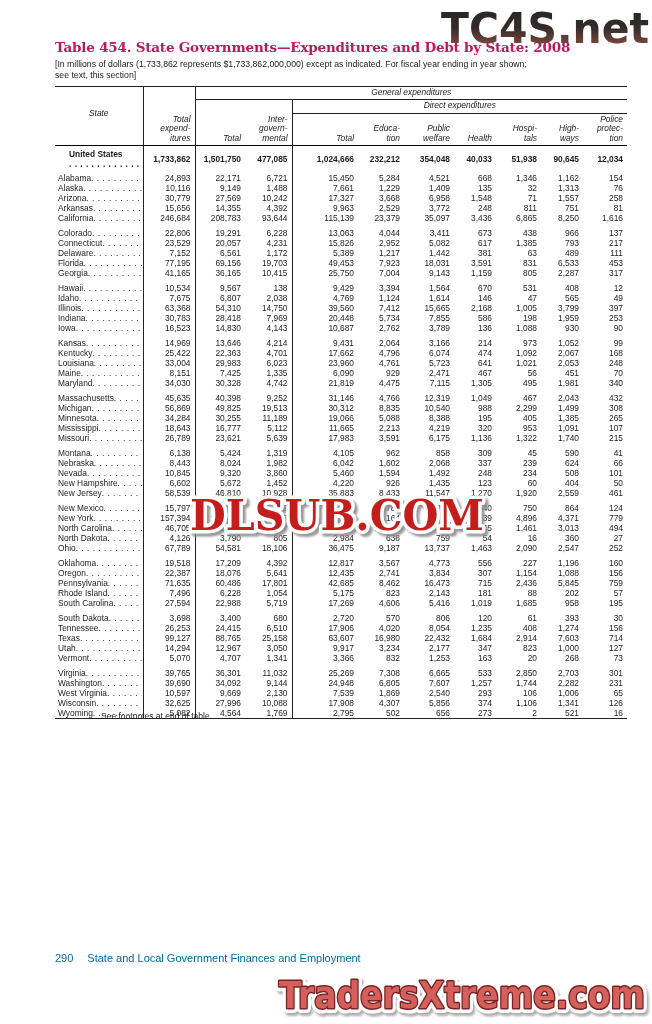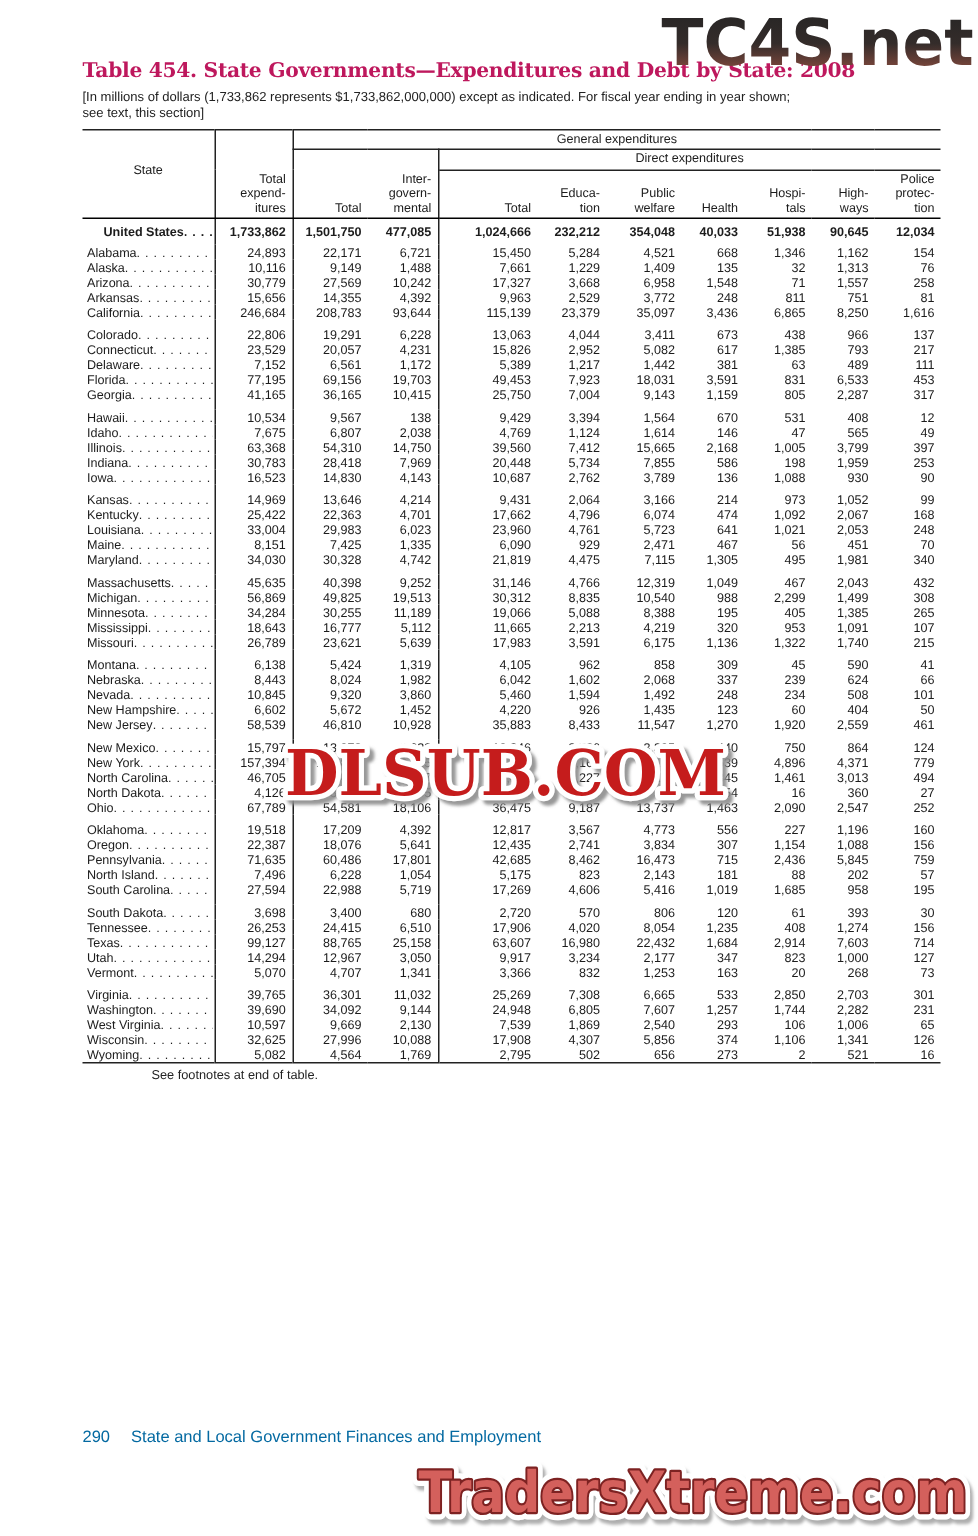--- a/index.html
+++ b/index.html
@@ -20,35 +20,36 @@
   }
   .table-wrap { position:absolute; left:55px; top:86px; width:572px; z-index:1; }
   table {
     border-collapse:collapse; table-layout:fixed; width:572px;
     border-top:1px solid #222; border-bottom:1px solid #222;
   }
   th {
     font-weight:normal; font-size:8.4px; line-height:9.4px; color:#1c1c1c;
     vertical-align:bottom; white-space:pre-line; text-align:right;
     padding:1px 4px 2px 0;
+    font-style:italic;
   }
   th.state-h { text-align:center; vertical-align:middle; padding:0 0 4px 0;margin-top:36px; }
   th.grp { text-align:center; padding:1px 0 2px 0; border-bottom:1px solid #222; }
   .vr { border-right:1px solid #222; }
   .hb { border-bottom:1.5px solid #000; }
   td {
     font-size:8.4px; line-height:10px; height:10px; text-align:right;
     padding:0 4px 0 0; white-space:nowrap; overflow:hidden; color:#1c1c1c;
   }
   td.state { text-align:left; padding:0 1px 0 3px; }
   .lw { display:flex; overflow:hidden; white-space:nowrap; }
   .sn { flex:0 0 auto; }
   .ld { flex:1 1 auto; overflow:hidden; letter-spacing:0.5px; }
   .us-row td { font-weight:bold; padding-top:3px; padding-bottom:4px; height:17px; }
-  .us-row td.state .lw { padding-left:11px; }
+  .us-row td.state .lw { padding-left:11px;flex-direction:column; }
   .spacer td { height:5px; line-height:5px; font-size:2px; padding:0; }
   .footnote {
     position:absolute; left:101px; top:711px; font-size:8.5px; color:#222; z-index:1;
   }
   .footer {
     position:absolute; left:55px; top:952px; font-size:11px; color:#0369a1; z-index:1;
   }
   .footer .fsec { margin-left:14px; }
   .source {
     position:absolute; left:0; top:971px; width:597px; text-align:right;
@@ -865,21 +866,21 @@
             <td>8,462</td>
             <td>16,473</td>
             <td>715</td>
             <td>2,436</td>
             <td>5,845</td>
             <td>759</td>
           </tr>
           <tr class="st-row">
             <td class="state vr">
               <div class="lw">
-                <span class="sn">North Island</span>
+                <span class="sn">Rhode Island</span>
                 <span class="ld"> . . . . . . . . . . . . . . . . . . . . . . . . . . . . . . . . . . . . . . . . . . . . . . . . . . . . . . . . . . . . . . . . . . . . . .</span>
               </div>
             </td>
             <td class="vr">7,496</td>
             <td>6,228</td>
             <td class="vr">1,054</td>
             <td>5,175</td>
             <td>823</td>
             <td>2,143</td>
             <td>181</td>

